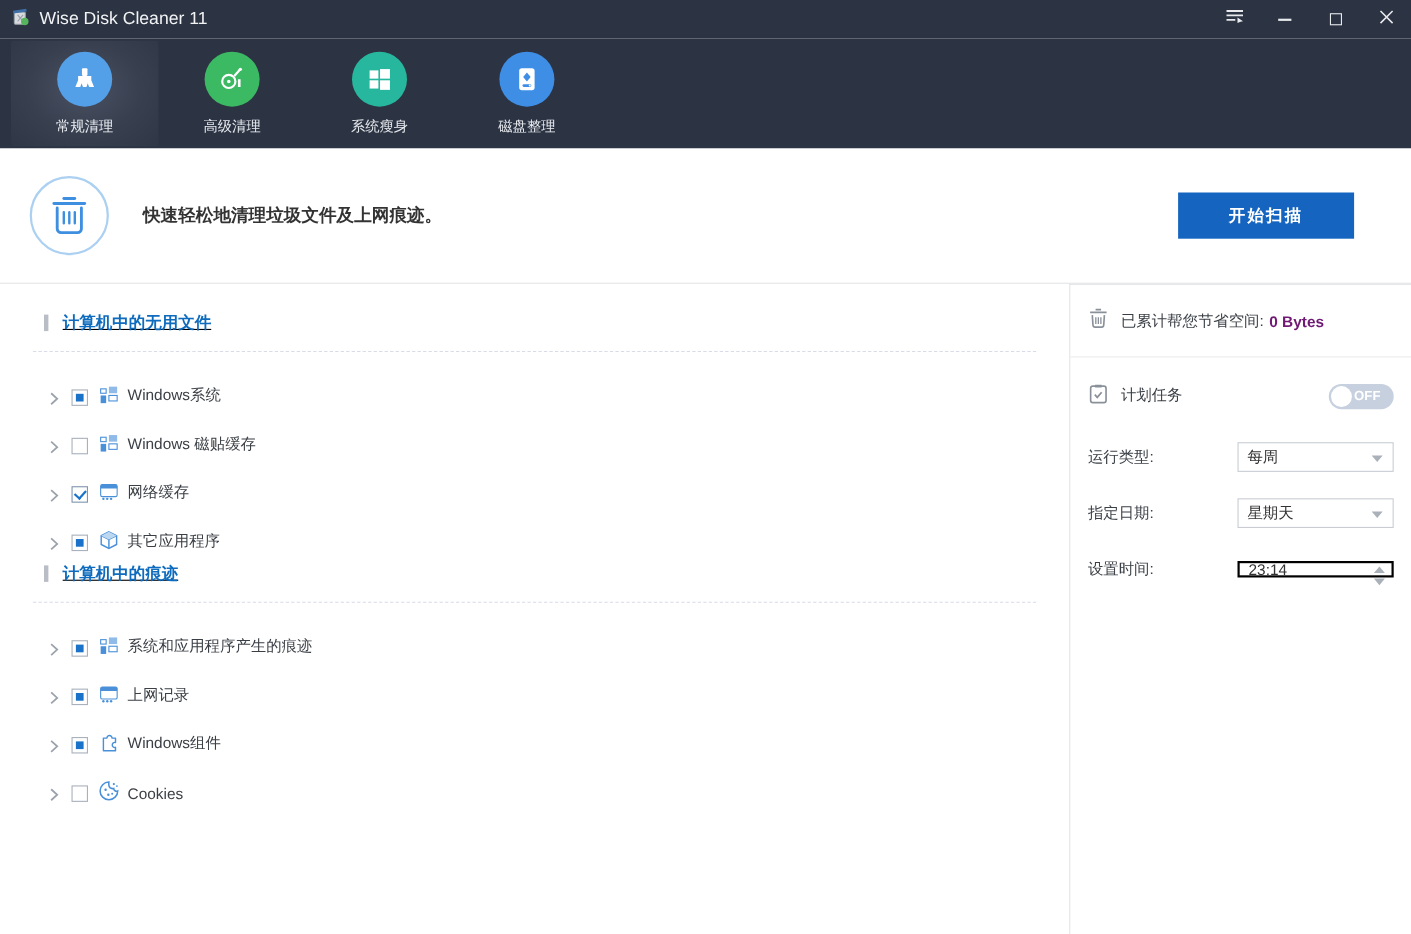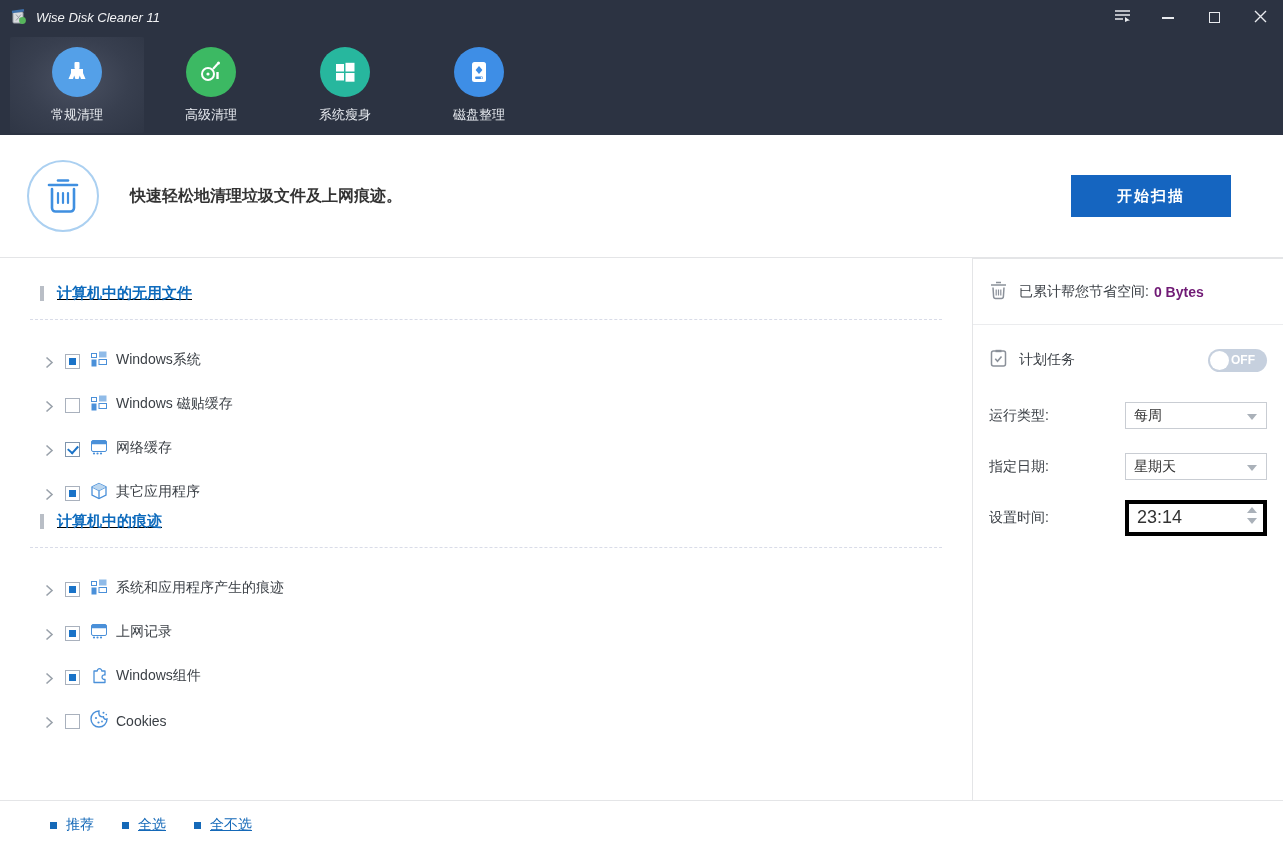--- a/index.html
+++ b/index.html
@@ -3,21 +3,21 @@
 <meta charset="utf-8">
 <style>
   * { margin:0; padding:0; box-sizing:border-box; }
   html,body { width:1283px; height:849px; overflow:hidden; }
   body { font-family:"Liberation Sans","DejaVu Sans",sans-serif; background:#fff; }
   .window { width:1283px; height:849px; display:flex; flex-direction:column; background:#fff; }
 
   
   .titlebar { height:35px; background:#2c3342; display:flex; align-items:center; justify-content:space-between; flex:0 0 auto; }
   .titlebar-left { display:flex; align-items:center; gap:8px; padding-left:10px; }
-  .app-title { color:#f2f3f5; font-size:13px;font-style:italic; }
+  .app-title { color:#f2f3f5; font-size:16px; }
   .titlebar-controls { display:flex; align-items:center; height:100%; }
   .tb-btn { width:46px; height:35px; display:flex; align-items:center; justify-content:center; cursor:pointer; }
   .min-glyph { width:12px; height:0; border-top:2px solid #e8eaee; }
   .max-glyph { width:11px; height:11px; border:1px solid #e8eaee; }
 
   
   .navbar { height:100px; background:#2c3342; display:flex; padding-left:10px; flex:0 0 auto; }
   .nav-tab { width:134px; height:96px; margin-top:2px; display:flex; flex-direction:column; align-items:center; justify-content:flex-start; padding-top:10px; cursor:pointer; border-radius:2px; }
   .nav-tab.active { background:radial-gradient(ellipse at 50% 45%, #4a5162 0%, #383f4f 55%, #2f3645 100%); }
   .tab-circle { width:50px; height:50px; border-radius:50%; display:flex; align-items:center; justify-content:center; }
@@ -58,21 +58,21 @@
   .schedule-label { font-size:14px; color:#3a3f45; margin-left:11px; flex:1 1 auto; }
   .toggle { width:59px; height:23px; border-radius:12px; background:#c6d0de; display:flex; align-items:center; cursor:pointer; }
   .toggle-knob { width:19px; height:19px; border-radius:50%; background:#fff; margin-left:2px; }
   .toggle-text { color:#fff; font-size:12px; font-weight:bold; margin-left:2px; }
   .adv-row { margin-top:30px; display:flex; align-items:center; padding:0 16px; }
   .adv-label { font-size:14px; color:#3a3f45; margin-left:8px; }
   .form-row { margin-top:24px; display:flex; align-items:center; padding:0 16px 0 16px; height:27px;gap:32px; }
   .form-label { font-size:14px; color:#3a3f45; width:104px; flex:0 0 auto; }
   .select { width:147px; height:27px; border:1px solid #c9cdd3; background:#fff; display:flex; align-items:center; padding:0 8px; font-size:14px; color:#333; cursor:pointer; position:relative; }
   .select-caret { position:absolute; right:9px; top:11px; width:0; height:0; border-left:5px solid transparent; border-right:5px solid transparent; border-top:6px solid #aab1b9; }
-  .spinner { width:149px; height:36px; border:4px solid #000000; background:#fff; display:flex; align-items:center; padding:0 8px; font-size:18px; color:#333; position:relative; }
+  .spinner { width:149px; height:15px; border:2px solid #000000; background:#fff; display:flex; align-items:center; padding:0 8px; font-size:14px; color:#333; position:relative; }
   .spin-btns { position:absolute; right:6px; top:3px; display:flex; flex-direction:column; gap:5px; }
   .spin-up { width:0; height:0; border-left:5px solid transparent; border-right:5px solid transparent; border-bottom:6px solid #aab1b9; cursor:pointer; }
   .spin-down { width:0; height:0; border-left:5px solid transparent; border-right:5px solid transparent; border-top:6px solid #aab1b9; cursor:pointer; }
 
   
   .footer { height:49px; border-top:1px solid #e4e5e7; display:flex; align-items:center; padding-left:50px; flex:0 0 auto; background:#fff; }
   .foot-link { display:flex; align-items:center; margin-right:28px; cursor:pointer; }
   .foot-bullet { width:7px; height:7px; background:#1569b8; margin-right:9px; }
   .foot-text { color:#1569b8; font-size:14px; }
   .foot-link[data-underline="true"] .foot-text { text-decoration:underline; }
@@ -393,28 +393,14 @@
           <span>23:14</span>
           <span class="spin-btns">
             <span class="spin-up"></span>
             <span class="spin-down"></span>
           </span>
         </div>
       </div>
     </div>
   </div>
 
-  <div class="footer">
-    <div class="foot-link" data-underline="false">
-      <span class="foot-bullet"></span>
-      <span class="foot-text">推荐</span>
-    </div>
-    <div class="foot-link" data-underline="true">
-      <span class="foot-bullet"></span>
-      <span class="foot-text">全选</span>
-    </div>
-    <div class="foot-link" data-underline="true">
-      <span class="foot-bullet"></span>
-      <span class="foot-text">全不选</span>
-    </div>
-  </div>
 
 </div>
 
 </body></html>

